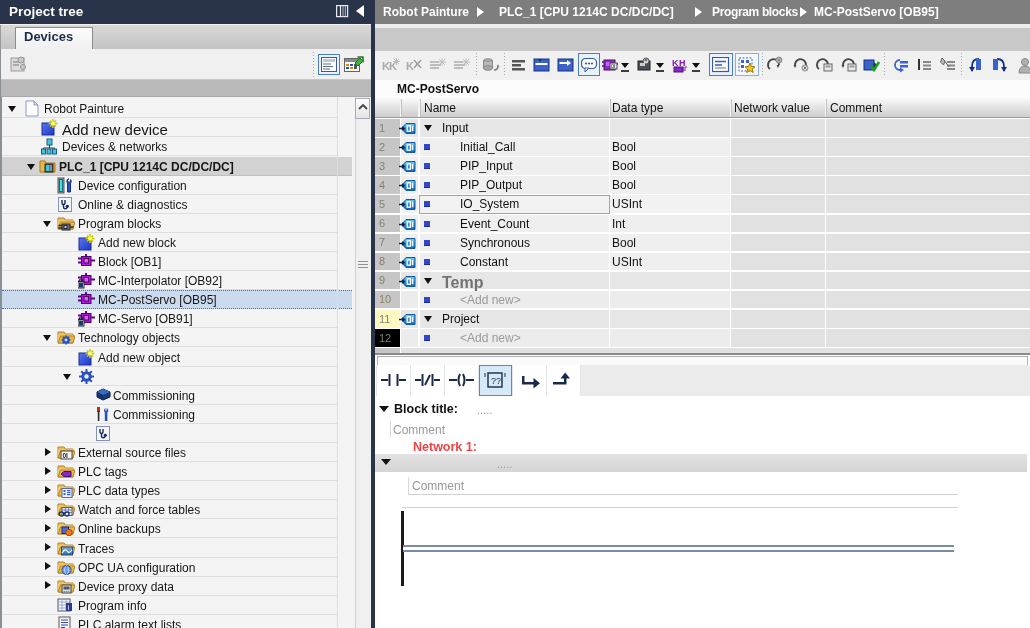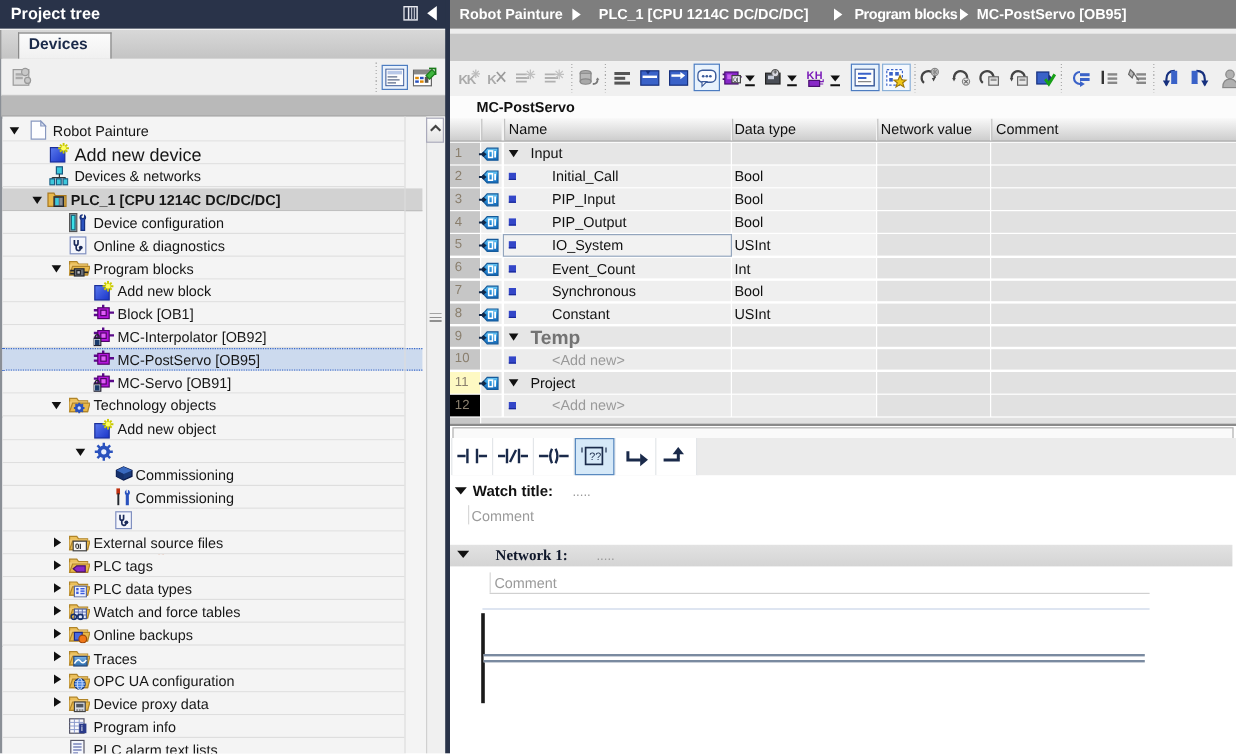--- a/index.html
+++ b/index.html
@@ -946,26 +946,26 @@
       <path d="M16.5 8 L16.5 18.5 L23 13.2 Z" fill="#1a2a4a"></path>
     </svg>
 <div class="abs" style="left:547px;top:365px;width:33px;height:31px;background:#fff;"></div>
 <svg class="abs" style="left:551px;top:370px" width="25" height="21">
       <path d="M2 12 L15.5 12 L15.5 14.5 L2 14.5 Z" fill="#1a2a4a"></path>
       <path d="M13 12.5 L13 8 L15.5 8 L15.5 12.5 Z" fill="#1a2a4a"></path>
       <path d="M9.5 8.5 L19 8.5 L14.2 2.5 Z" fill="#1a2a4a"></path>
     </svg>
 <div class="abs" style="left:581px;top:365px;width:449px;height:31px;background:#ebebeb;"></div>
 <div class="abs" style="left:379px;top:406px;width:0;height:0;border-left:5px solid transparent;border-right:5px solid transparent;border-top:6.5px solid #111;"></div>
-<div class="txt" style="left:394px;top:402px;font-size:12.5px;color:#111;font-weight:bold;">Watch title:</div>
+<div class="txt" style="left:394px;top:402px;font-size:12.5px;color:#111;font-weight:bold;">Block title:</div>
 <div class="txt" style="left:477px;top:404px;font-size:11px;color:#999;font-weight:normal;">.....</div>
 <div class="txt" style="left:393px;top:423px;font-size:12px;color:#9a9a9a;font-weight:normal;">Comment</div>
 <div class="abs" style="left:390px;top:421px;width:1px;height:16px;background:#d8d8d8;"></div>
 <div class="abs" style="left:375px;top:454px;width:652px;height:18px;background:linear-gradient(#e2e2e2,#d4d4d4);"></div>
 <div class="abs" style="left:381px;top:459px;width:0;height:0;border-left:5px solid transparent;border-right:5px solid transparent;border-top:6.5px solid #111;"></div>
-<div class="txt" style="left:413px;top:456px;font-size:12.5px;color:#0f172a;font-weight:bold;font-family:Liberation Serif, serif;">Network 1:</div>
+<div class="txt" style="left:413px;top:440px;font-size:12.5px;color:#ef4444;font-weight:bold;">Network 1:</div>
 <div class="txt" style="left:497px;top:458px;font-size:11px;color:#999;font-weight:normal;">.....</div>
 <div class="txt" style="left:412px;top:479px;font-size:12px;color:#9a9a9a;font-weight:normal;">Comment</div>
 <div class="abs" style="left:408px;top:477px;width:1px;height:17px;background:#d8d8d8;"></div>
 <div class="abs" style="left:408px;top:494px;width:550px;height:1px;background:#d0d0d0;"></div>
 <div class="abs" style="left:402px;top:507px;width:556px;height:1px;background:#c8d4e8;"></div>
 <div class="abs" style="left:401px;top:511px;width:2.5px;height:75px;background:#1a1a1a;"></div>
 <div class="abs" style="left:403px;top:545px;width:551px;height:7px;background:#fff;border-top:2px solid #7a8aa0;border-bottom:2px solid #7a8aa0;"></div>
 </div>
 </body></html>

